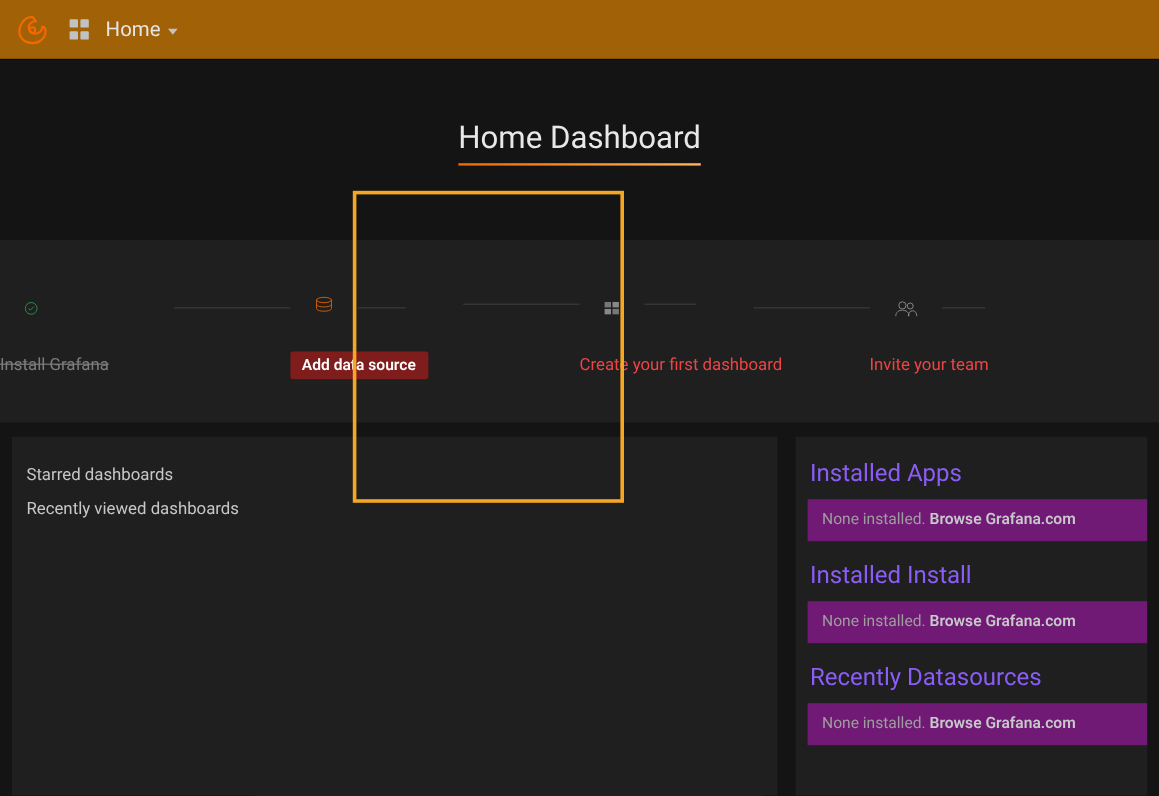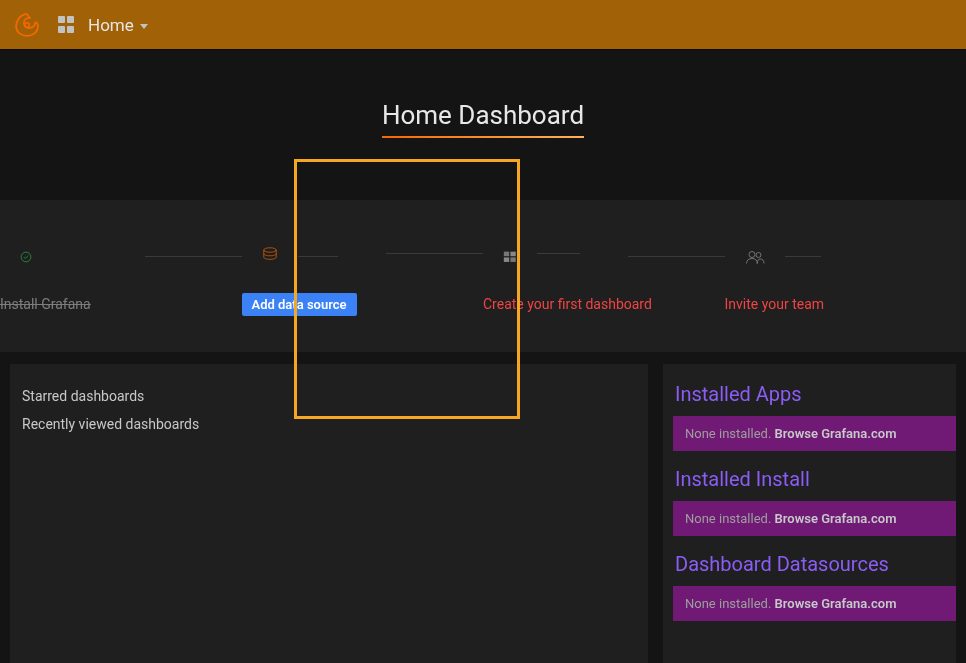--- a/index.html
+++ b/index.html
@@ -68,21 +68,21 @@
       z-index:0;
     }
     .step svg, .step .iconwrap { position:relative; z-index:1; background:#1f1f1f; padding:0 10px; }
     .iconwrap { display:flex; align-items:center; justify-content:center; height:34px; }
     .step-label {
       font-size:14px;
       color:#ef4444;
     }
     .step-label.done { color:#7d7d7d; text-decoration:line-through; }
     .step-label.cta {
-      background:#3b82f6;
+      background:#7f1d1d;
       color:#fff;
       padding:4px 10px;
       border-radius:2px;
       font-size:13px;
       font-weight:600;
     }
 
     .highlight-box {
       position:absolute;
       left:294px; top:159px;
@@ -204,20 +204,20 @@
   </div>
   <div class="panel-right">
     <div class="section-title">Installed Apps</div>
     <div class="none-row">
       <span>None installed. </span><span class="browse">Browse Grafana.com</span>
     </div>
     <div class="section-title">Installed Install</div>
     <div class="none-row">
       <span>None installed. </span><span class="browse">Browse Grafana.com</span>
     </div>
-    <div class="section-title">Dashboard Datasources</div>
+    <div class="section-title">Recently Datasources</div>
     <div class="none-row">
       <span>None installed. </span><span class="browse">Browse Grafana.com</span>
     </div>
   </div>
 </div>
 
 <div class="highlight-box"></div>
 
 </body></html>

